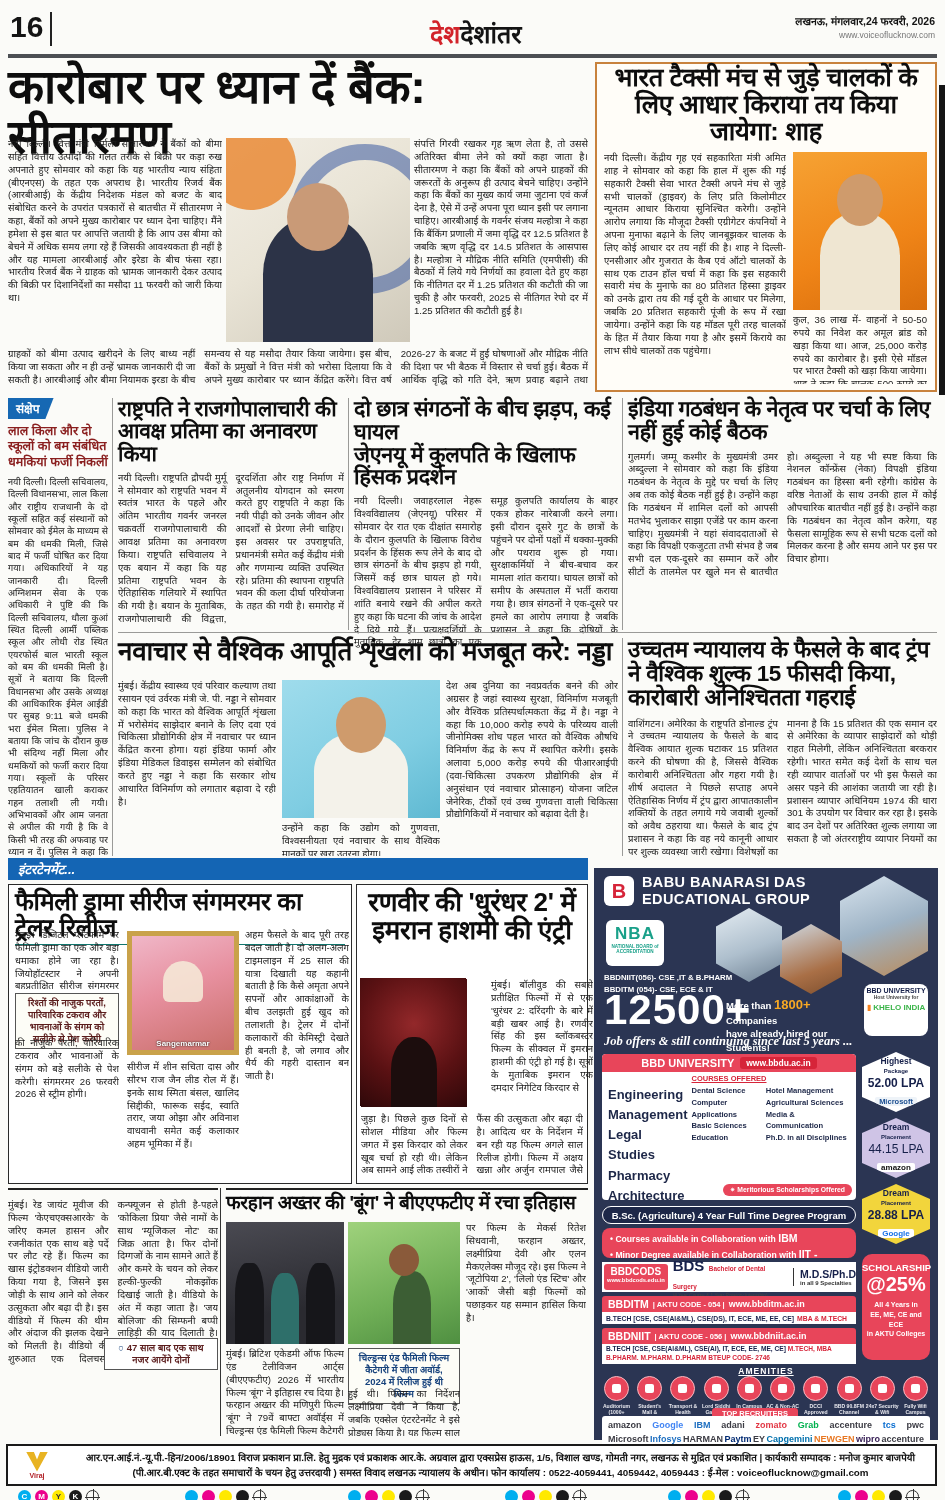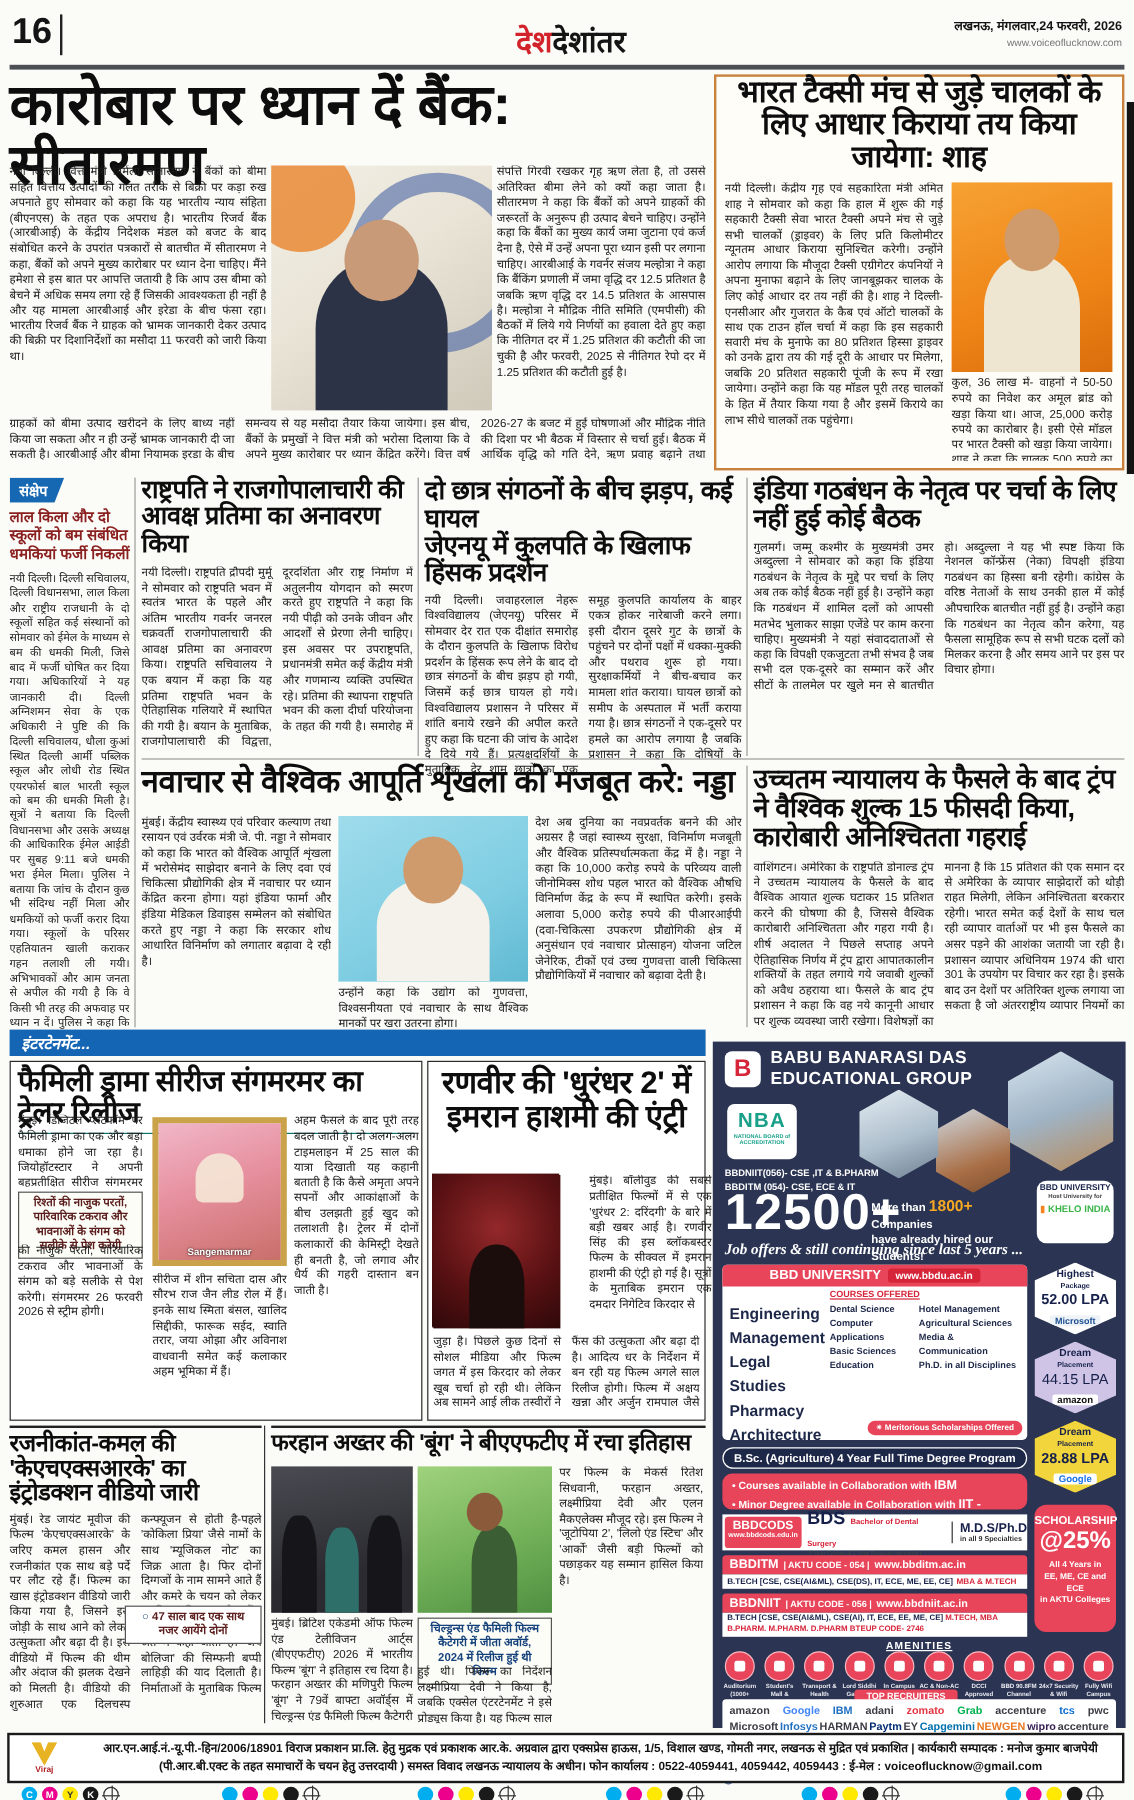--- a/index.html
+++ b/index.html
@@ -150,21 +150,20 @@
     <div class="hl" style="font-size:26px;font-weight:700;text-align:center;">रणवीर की 'धुरंधर 2' में इमरान हाशमी की एंट्री</div>
     <div class="photo" style="left:360px;top:978px;width:106px;height:128px;background:radial-gradient(circle at 50% 35%,#8c1f1f 0%,#571011 55%,#2c0708 100%);position:fixed;"></div>
     <div class="abs" style="left:4px;top:94px;width:106px;height:128px;background:radial-gradient(circle at 50% 35%,#93282a 0%,#5a1113 55%,#2e0809 100%);overflow:hidden;">
       <div class="fig" style="background:#1c0d0d;left:28%;width:44%;height:55%;"></div>
     </div>
     <div class="abs body" style="left:118px;top:94px;width:102px;height:128px;margin-left:16px;">मुंबई। बॉलीवुड की सबसे प्रतीक्षित फिल्मों में से एक 'धुरंधर 2: दरिंदगी' के बारे में बड़ी खबर आई है। रणवीर सिंह की इस ब्लॉकबस्टर फिल्म के सीक्वल में इमरान हाशमी की एंट्री हो गई है। सूत्रों के मुताबिक इमरान एक दमदार निगेटिव किरदार से</div>
     <div class="abs body cols2" style="left:4px;top:228px;width:222px;height:66px;">जुड़ा है। पिछले कुछ दिनों से सोशल मीडिया और फिल्म जगत में इस किरदार को लेकर खूब चर्चा हो रही थी। लेकिन अब सामने आई लीक तस्वीरों ने फैंस की उत्सुकता और बढ़ा दी है। आदित्य धर के निर्देशन में बन रही यह फिल्म अगले साल रिलीज होगी। फिल्म में अक्षय खन्ना और अर्जुन रामपाल जैसे कलाकार भी अहम भूमिकाओं में नजर आयेंगे।</div>
   </div>
 
   <div class="abs" style="left:8px;top:1188px;width:210px;height:248px;border-top:2px solid #222;padding-top:3px;">
-    <div class="hl" style="font-size:19.5px;font-weight:700;">रजनीकांत-कमल की 'केएचएक्सआरके' का इंट्रोडक्शन वीडियो जारी</div>
     <div class="body cols2" style="margin-top:6px;height:178px;">मुंबई। रेड जायंट मूवीज की फिल्म 'केएचएक्सआरके' के जरिए कमल हासन और रजनीकांत एक साथ बड़े पर्दे पर लौट रहे हैं। फिल्म का खास इंट्रोडक्शन वीडियो जारी किया गया है, जिसने इस जोड़ी के साथ आने को लेकर उत्सुकता और बढ़ा दी है। इस वीडियो में फिल्म की थीम और अंदाज की झलक देखने को मिलती है। वीडियो की शुरुआत एक दिलचस्प कन्फ्यूजन से होती है-पहले 'कोकिला प्रिया' जैसे नामों के साथ 'म्यूजिकल नोट' का जिक्र आता है। फिर दोनों दिग्गजों के नाम सामने आते हैं और कमरे के चयन को लेकर हल्की-फुल्की नोकझोंक दिखाई जाती है। वीडियो के अंत में कहा जाता है। 'जय बोलिजा' की सिम्फनी बप्पी लाहिड़ी की याद दिलाती है। निर्माताओं के मुताबिक फिल्म की शूटिंग अगले महीने से शुरू होगी।</div>
     <div class="abs hlbox" style="left:96px;top:148px;width:114px;background:#fff;"><span style="color:#16427c;">○</span> <span>47 साल बाद एक साथ नजर आयेंगे दोनों</span></div>
   </div>
   <div class="abs vline" style="left:220px;top:1188px;height:248px;background:#333;"></div>
 
   <div class="abs" style="left:226px;top:1188px;width:362px;height:248px;border-top:2px solid #222;padding-top:3px;">
     <div class="hl" style="font-size:19px;">फरहान अख्तर की 'बूंग' ने बीएएफटीए में रचा इतिहास</div>
     <div class="abs photo" style="left:0px;top:32px;width:118px;height:122px;background:linear-gradient(170deg,#4a4a52 0%,#2a2a30 70%);">
       <div class="abs" style="left:8%;bottom:0;width:24%;height:66%;background:#16161a;border-radius:40% 40% 0 0;"></div>
       <div class="abs" style="left:38%;bottom:0;width:24%;height:58%;background:#2e6f6a;border-radius:40% 40% 0 0;"></div>

